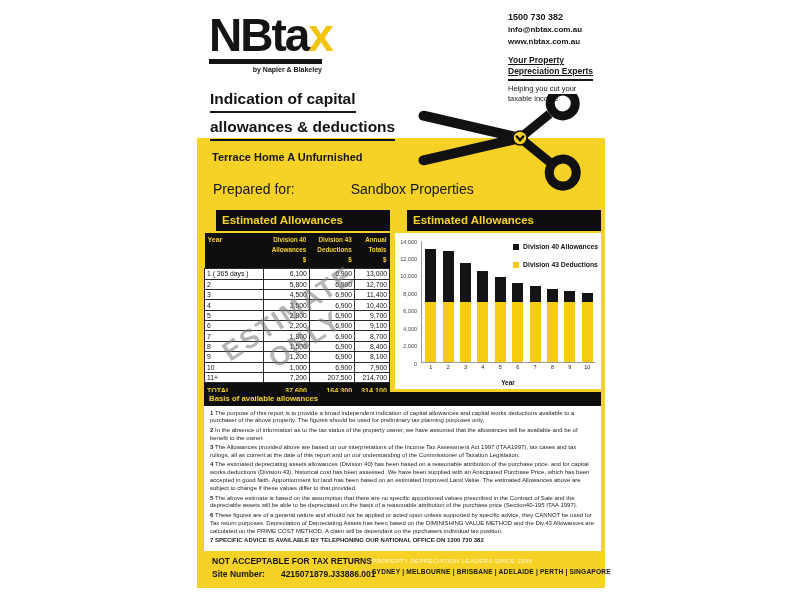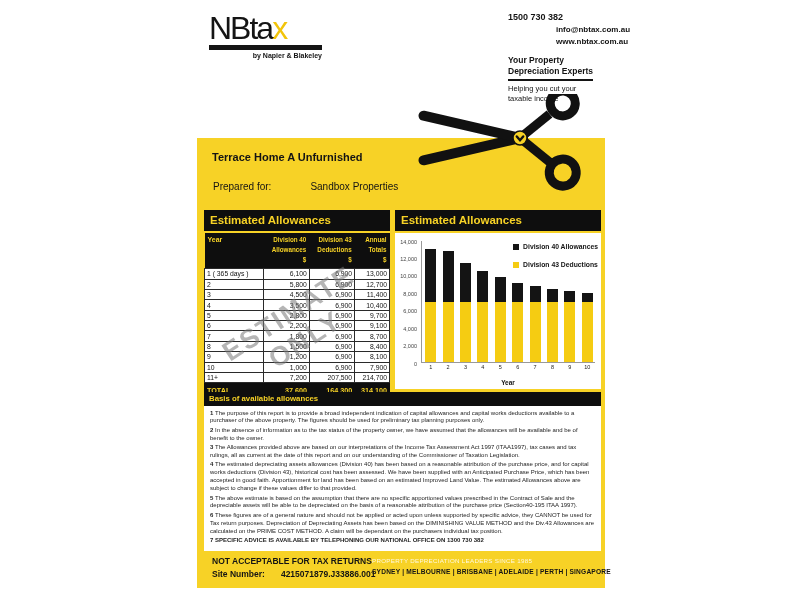--- a/index.html
+++ b/index.html
@@ -1,51 +1,51 @@
 <!DOCTYPE html>
 <html><head>
 <meta charset="utf-8">
 <style>
   html,body{margin:0;padding:0;background:#ffffff;}
   .page{position:relative;width:800px;height:600px;background:#fff;overflow:hidden;
         font-family:"Liberation Sans",sans-serif;color:#141414;}
 
   
   .logo-block{position:absolute;left:209px;top:12px;width:116px;}
-  .logo-text{font-size:32px;font-weight:400;letter-spacing:-2px;line-height:1;}
+  .logo-text{font-size:46px;font-weight:700;letter-spacing:-2px;line-height:1;}
   .logo-x{color:#F2C40A;}
   .logo-bar{height:5px;background:#141414;margin-top:1px;width:113px;}
   .logo-tagline{font-size:7px;font-weight:700;text-align:right;margin-top:2px;width:113px;}
 
   .service-block{position:absolute;left:399px;top:12px;width:104px;}
   .service-title{display:table;font-size:11.5px;font-weight:700;border-bottom:2px solid #141414;
                  padding-bottom:3px;margin-bottom:4px;}
   .service-addr{font-size:8px;color:#777;line-height:1.45;margin-top:3px;}
 
   .contact-block{position:absolute;left:508px;top:12px;width:102px;}
   .contact-phone{font-weight:800;font-size:9px;}
-  .contact-email,.contact-web{font-weight:700;font-size:8px;margin-top:3px;margin-left:48px;}
-  .experts-wrap{display:inline-block;border-bottom:2px solid #141414;padding-bottom:2px;margin-top:9px;}
+  .contact-email,.contact-web{font-weight:700;font-size:8px;margin-top:3px;}
+  .experts-wrap{display:inline-block;border-bottom:2px solid #141414;padding-bottom:2px;margin-top:9px;text-decoration:underline;}
   .experts{font-weight:800;font-size:8.5px;line-height:1.3;}
   .slogan{font-size:7.5px;margin-top:3px;line-height:1.35;}
 
   .title-block{position:absolute;left:210px;top:90px;}
   .title-line{display:table;font-size:15.5px;font-weight:800;border-bottom:2.5px solid #141414;
               padding-bottom:3px;margin-bottom:5px;}
 
   .yellow-band{position:absolute;left:197px;top:138px;width:408px;height:450px;background:#F7D226;}
 
   .scissors{position:absolute;left:418px;top:94px;}
 
   .property-name{position:absolute;left:212px;top:151px;font-size:11px;font-weight:800;}
-  .prepared{position:absolute;left:213px;top:181px;font-size:10px;display:flex;gap:39px;}
+  .prepared{position:absolute;left:213px;top:181px;font-size:14px;display:flex;gap:56px;}
 
   
   .table-panel{position:absolute;left:204px;top:210px;width:186px;}
-  .panel-title{background:#0E0E0E;color:#F7D226;font-weight:800;font-size:11.5px;padding:4px 6px 5px;}
+  .panel-title{background:#0E0E0E;color:#F7D226;font-weight:800;font-size:11.5px;padding:4px 6px 5px;margin-left:12px;}
   .alw-table{width:100%;border-collapse:collapse;margin-top:2px;}
   .alw-table thead th{background:#0E0E0E;color:#F7D226;font-size:6.3px;font-weight:700;
                       padding:2px 3px 3px;text-align:right;vertical-align:top;}
   .alw-table thead th div{line-height:1.6;}
   .alw-table th.c-year{text-align:left;font-size:7px;padding-top:3px;width:32%;}
   .alw-table tbody td{background:#fff;border:1px solid #2a2a2a;font-size:6.8px;padding:1.2px 2px;}
   .c-num{text-align:right;}
   .alw-table tr.total-row td{background:#0E0E0E;color:#F7D226;font-weight:800;font-size:7.2px;
                              border:1px solid #0E0E0E;padding:3px 2px;}
   .watermark{position:absolute;left:-14%;top:86px;width:128%;text-align:center;
@@ -127,20 +127,24 @@
             <rect x="0" y="-4.5" width="38" height="9" fill="#111"></rect>
             <circle cx="55" cy="0" r="13.5" fill="none" stroke="#111" stroke-width="9"></circle>
           </g>
         </g>
         <circle cx="0" cy="0" r="7" fill="#F7D226" stroke="#111" stroke-width="1.5"></circle>
         <path d="M -3.2,-1.5 L 0,2.2 L 3.2,-1.5" fill="none" stroke="#111" stroke-width="2.4" stroke-linecap="round"></path>
       </g>
     </svg>
   </div>
 
+  <div class="title-block">
+    <div class="title-line">Indication of capital</div>
+    <div class="title-line">allowances &amp; deductions</div>
+  </div>
 
   <div class="property-name">Terrace Home A Unfurnished</div>
   <div class="prepared">
     <span>Prepared for:</span>
     <span>Sandbox Properties</span>
   </div>
 
   <div class="table-panel">
     <div class="panel-title">Estimated Allowances</div>
     <table class="alw-table">

